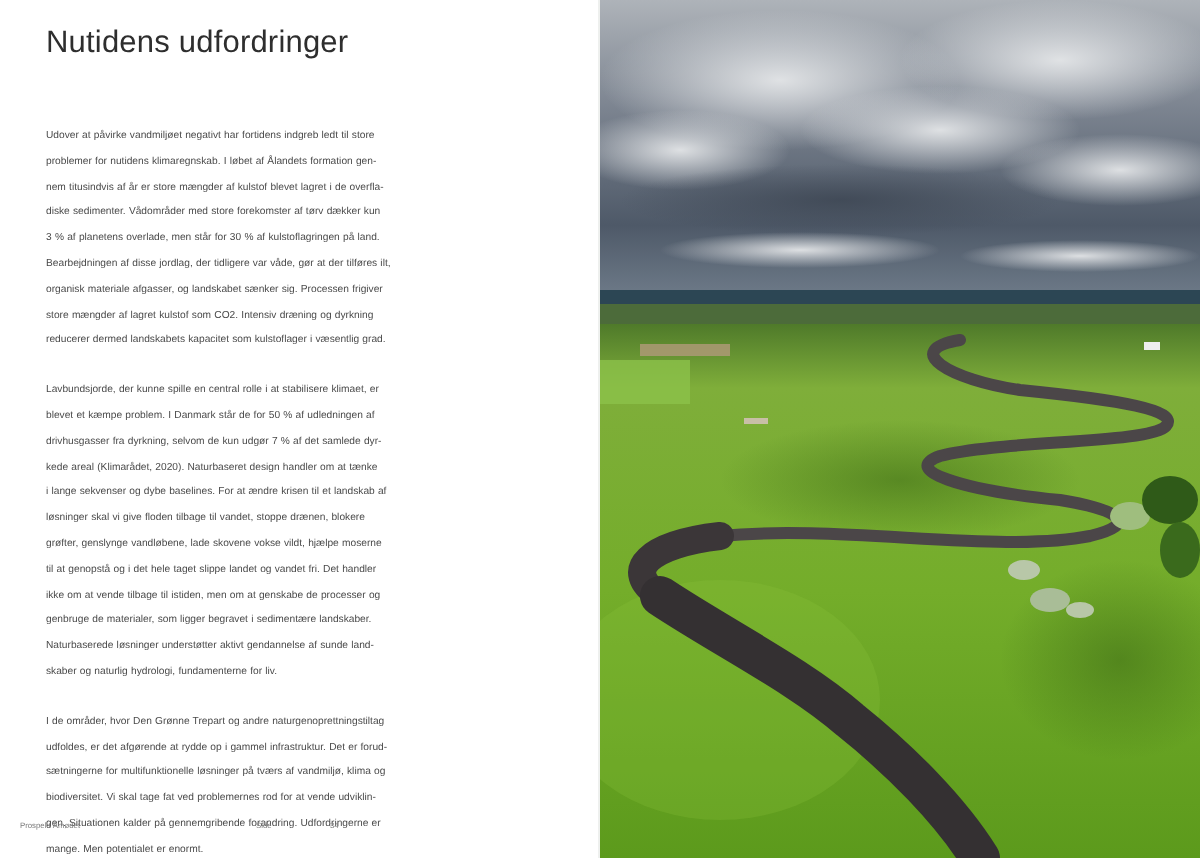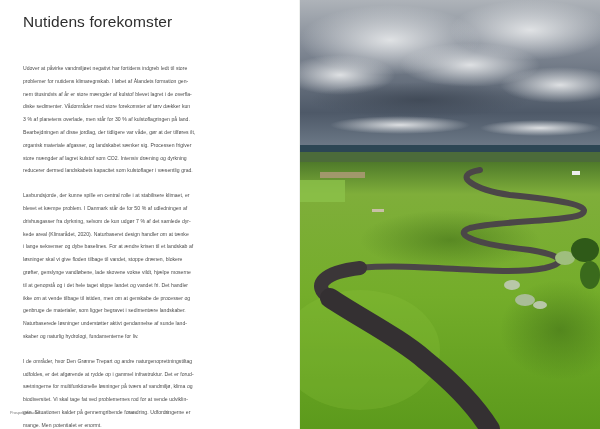--- a/index.html
+++ b/index.html
@@ -40,21 +40,21 @@
     .page-right { position: relative; width: 300px; height: 429px; overflow: hidden; }
     .photo { position: absolute; inset: 0; }
     .photo svg { width: 300px; height: 429px; display: block; }
   </style>
 </head>
 <body>
 
 <div class="spread">
 
   <div class="page-left">
-    <h1 class="title">Nutidens forekomster</h1>
+    <h1 class="title">Nutidens udfordringer</h1>
 
     <div class="body-text">
       <p class="para">
         <span class="ln">Udover at påvirke vandmiljøet negativt har fortidens indgreb ledt til store</span>
         <span class="ln">problemer for nutidens klimaregnskab. I løbet af Ålandets formation gen-</span>
         <span class="ln">nem titusindvis af år er store mængder af kulstof blevet lagret i de overfla-</span>
         <span class="ln">diske sedimenter. Vådområder med store forekomster af tørv dækker kun</span>
         <span class="ln">3 % af planetens overlade, men står for 30 % af kulstoflagringen på land.</span>
         <span class="ln">Bearbejdningen af disse jordlag, der tidligere var våde, gør at der tilføres ilt,</span>
         <span class="ln">organisk materiale afgasser, og landskabet sænker sig. Processen frigiver</span>

